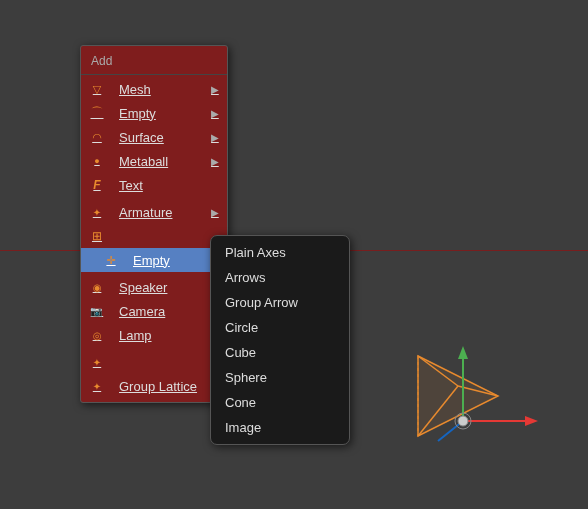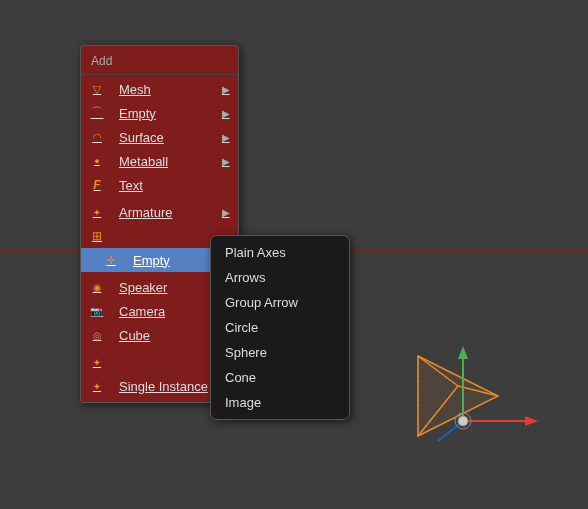--- a/index.html
+++ b/index.html
@@ -204,50 +204,53 @@
         <span class="label">Speaker</span>
       </div>
 
       <div class="menu-item">
         <span class="icon icon-camera"></span>
         <span class="label">Camera</span>
       </div>
 
       <div class="menu-item">
         <span class="icon icon-lamp"></span>
-        <span class="label">Cube</span>
+        <span class="label">Lamp</span>
         <span class="arrow">▶</span>
       </div>
 
       <div style="height:3px;"></div>
 
       <div class="menu-item">
         <span class="icon icon-force"></span>
         <span class="arrow">▶</span>
       </div>
 
       <div class="menu-item">
         <span class="icon icon-group"></span>
-        <span class="label">Single Instance</span>
+        <span class="label">Group Lattice</span>
         <span class="arrow">▶</span>
       </div>
     </div>
 
     <div class="submenu">
       <div class="submenu-item">
         <span>Plain Axes</span>
       </div>
       <div class="submenu-item">
         <span>Arrows</span>
       </div>
       <div class="submenu-item">
         <span>Group Arrow</span>
       </div>
       <div class="submenu-item">
         <span>Circle</span>
+      </div>
+      <div class="submenu-item">
+        <span>Cube</span>
       </div>
       <div class="submenu-item">
         <span>Sphere</span>
       </div>
       <div class="submenu-item">
         <span>Cone</span>
       </div>
       <div class="submenu-item">
         <span>Image</span>
       </div>

